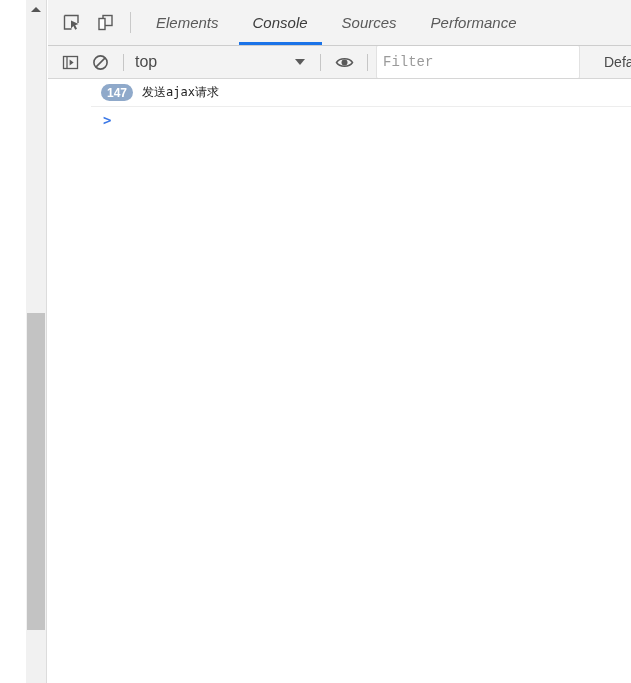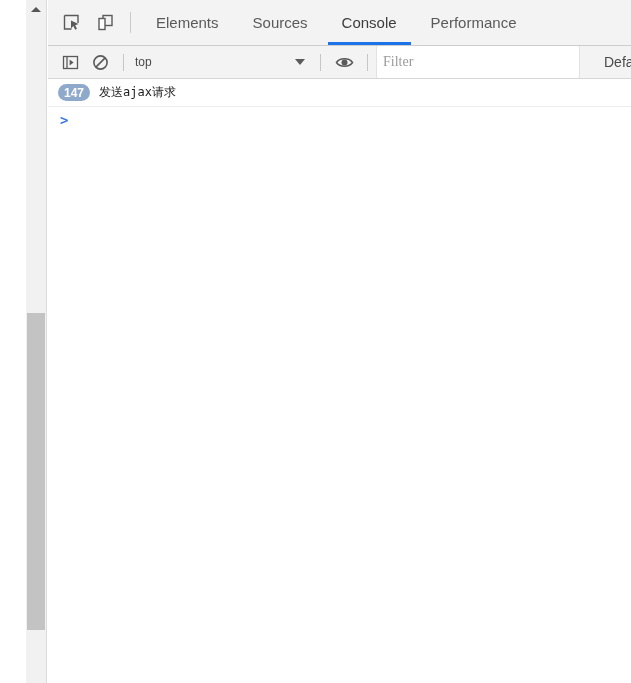--- a/index.html
+++ b/index.html
@@ -94,20 +94,21 @@
     width: 1px;
     background: #c9c9c9;
     margin: 12px 8px 12px 8px;
     flex: 0 0 auto;
   }
   .tabs {
     display: flex;
     align-items: stretch;
     flex: 1 1 auto;
     min-width: 0;
+    font-style: italic;
   }
   .tab {
     position: relative;
     display: flex;
     align-items: center;
     padding: 0 17px;
     font-size: 15px;
     color: #5a5a5a;
     white-space: nowrap;
     flex: 0 0 auto;
@@ -151,21 +152,21 @@
     flex: 0 0 auto;
   }
   .context-select {
     display: flex;
     align-items: center;
     width: 180px;
     flex: 0 0 auto;
     height: 26px;
   }
   .context-select .label {
-    font-size: 12px;
+    font-size: 16px;
     color: #4a4a4a;
     flex: 1 1 auto;
     padding-left: 3px;
     white-space: nowrap;
   }
   .context-select .chev {
     width: 0;
     height: 0;
     border-left: 5px solid transparent;
     border-right: 5px solid transparent;
@@ -174,41 +175,42 @@
     flex: 0 0 auto;
   }
   .filter-input {
     width: 204px;
     height: 21px;
     background: #ffffff;
     border: 1px solid #e2e2e2;
     border-radius: 2px;
     font-size: 14px;
     color: #9a9a9a;
-    font-family: Liberation Serif, serif;
+    font-family: Liberation Mono, monospace;
     padding: 16px 6px;
     box-sizing: border-box;
     flex: 0 0 auto;
     outline: none;
   }
   .filter-input::placeholder { color: #9a9a9a; opacity: 1; }
   .levels-label {
     font-size: 14px;
     color: #4a4a4a;
     margin-left: 24px;
     white-space: nowrap;
     flex: 0 0 auto;
   }
 
   
   .console-body {
     position: relative;
     height: 604px;
     background: #ffffff;
     overflow: hidden;
+    margin-left: 43px;
   }
   .console-row {
     display: flex;
     align-items: center;
     min-height: 28px;
     border-bottom: 1px solid #ededed;
     padding-left: 10px;
     box-sizing: border-box;
   }
   .repeat-badge {
@@ -282,25 +284,25 @@
           <rect x="3" y="5.5" width="6" height="11" fill="#ffffff" stroke="#5a5a5a" stroke-width="1.4"></rect>
         </svg>
       </div>
 
       <div class="tb-divider"></div>
 
       <div class="tabs">
         <div class="tab">
           <span>Elements</span>
         </div>
+        <div class="tab active">
+          <span>Console</span>
+        </div>
         <div class="tab">
           <span>Sources</span>
-        </div>
-        <div class="tab active">
-          <span>Console</span>
         </div>
         <div class="tab">
           <span>Performance</span>
         </div>
       </div>
     </div>
 
     <div class="filterbar">
 
       <div class="fb-btn">

